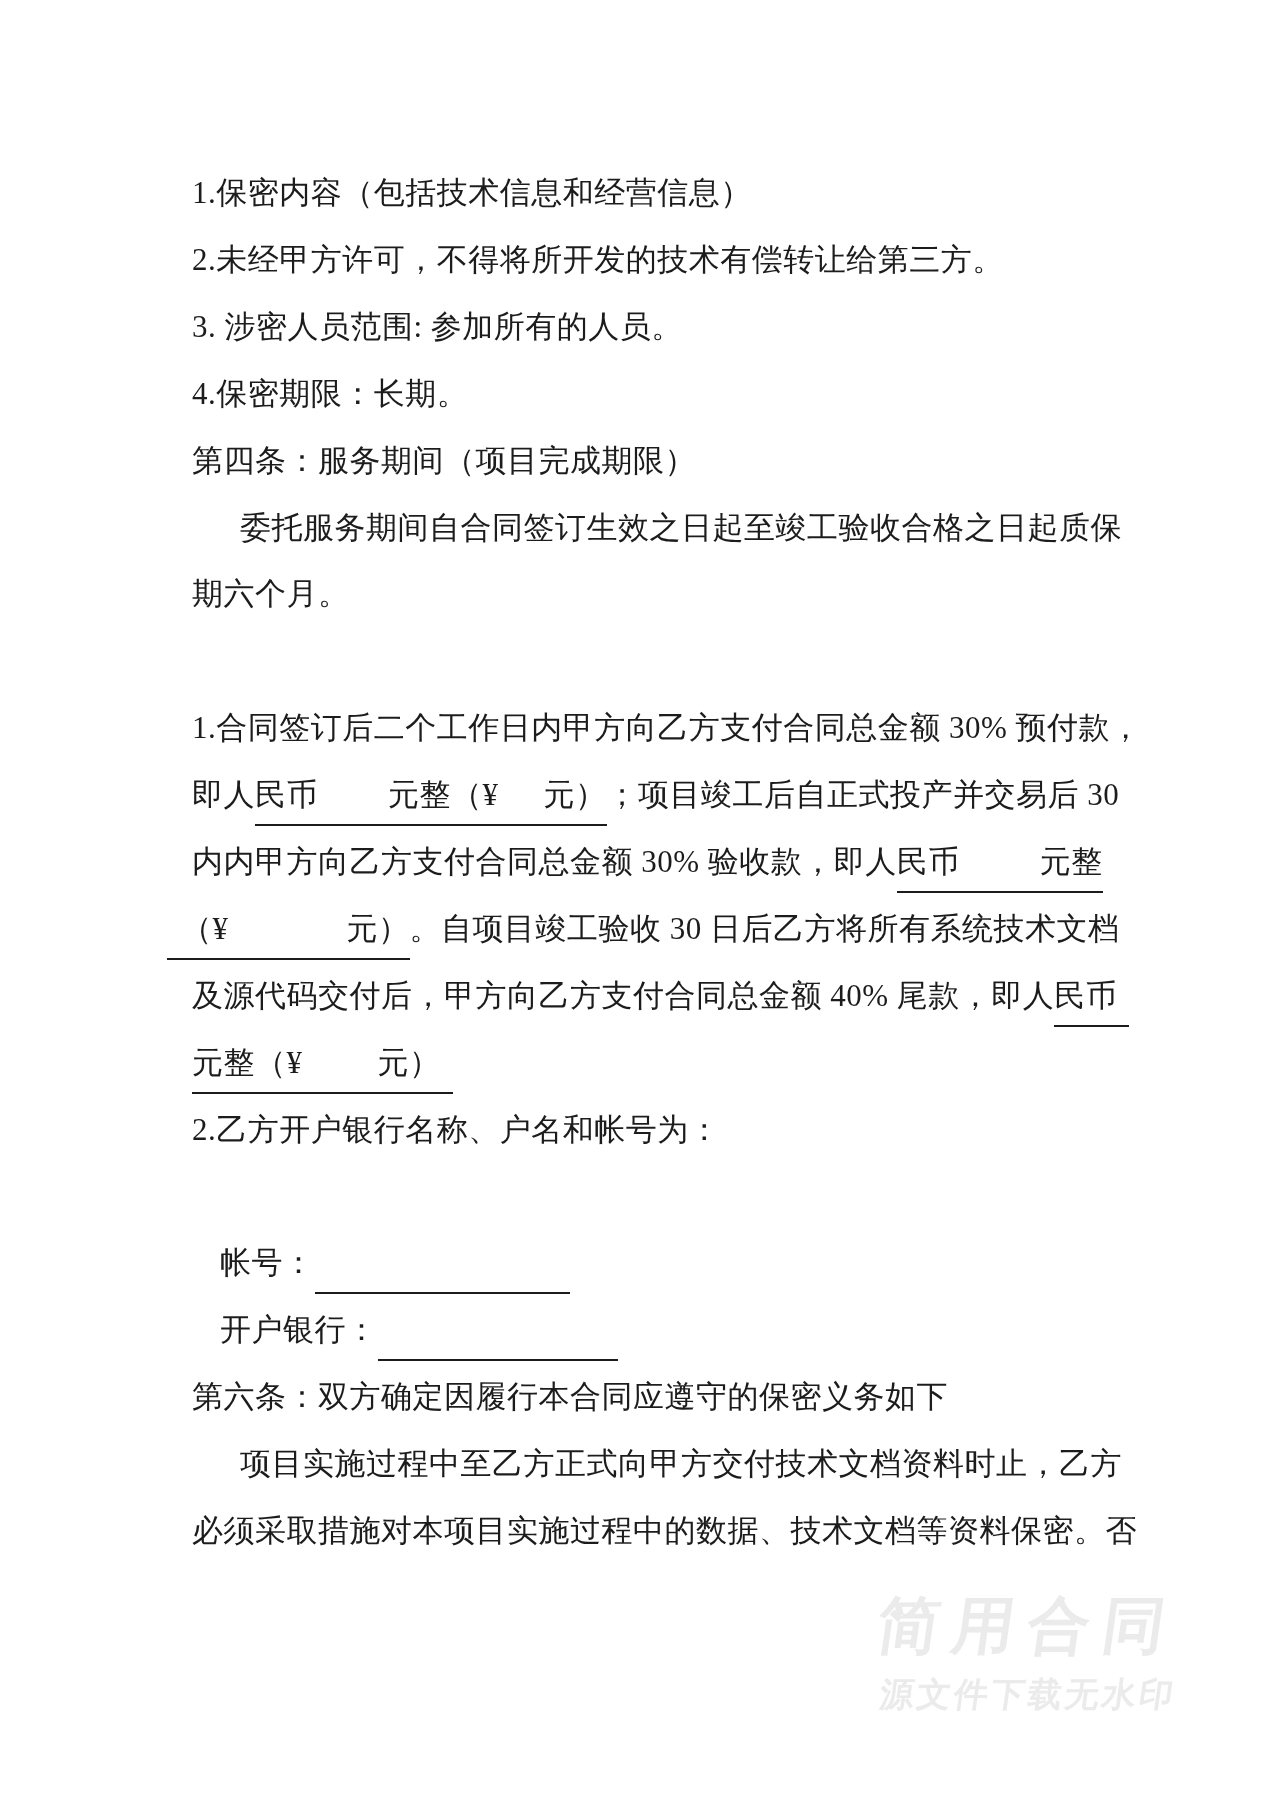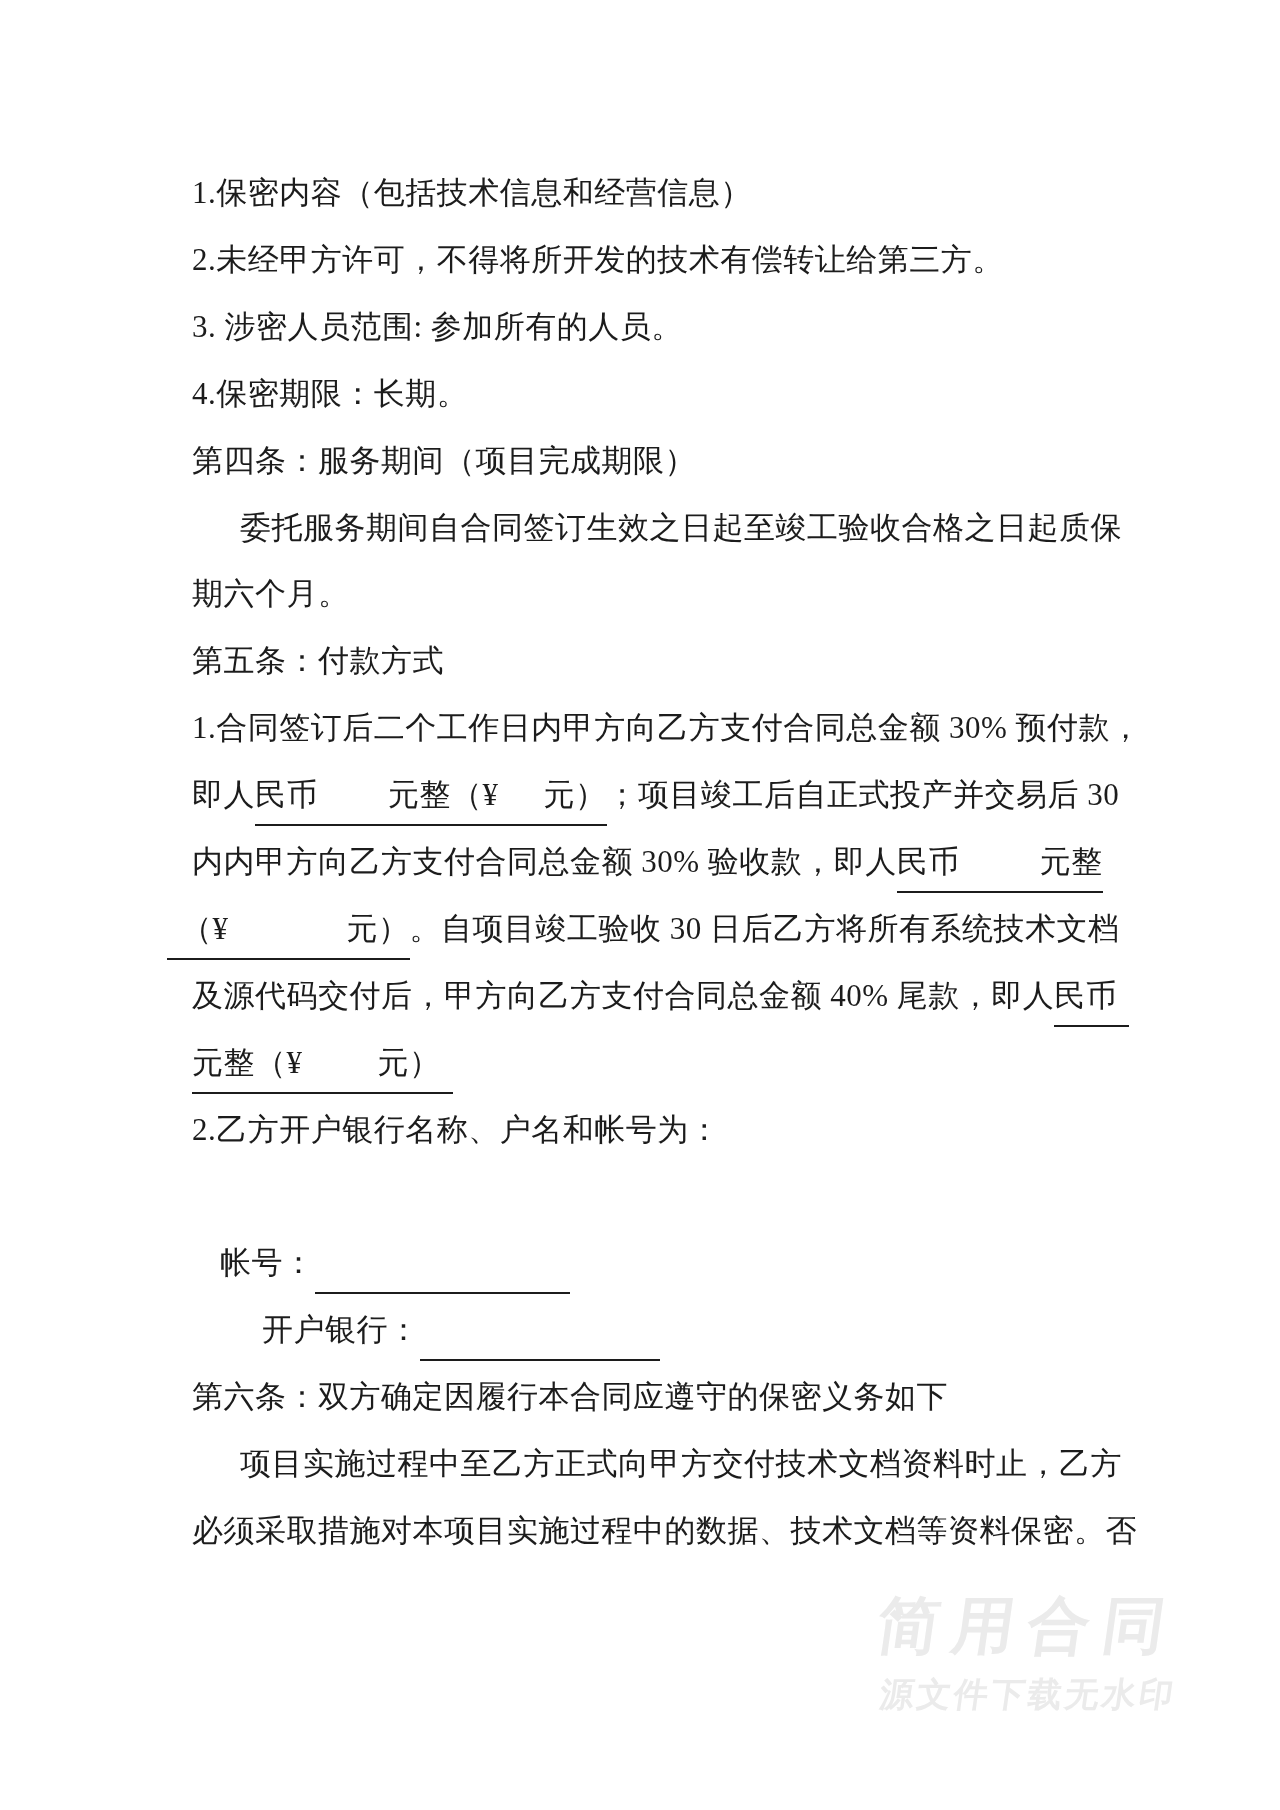--- a/index.html
+++ b/index.html
@@ -60,26 +60,25 @@
 <div id="page" style="color: rgb(28, 28, 28);">
   <div id="wm-title" class="wm" style="color: rgb(235, 235, 235);">简用合同</div>
   <div id="wm-sub" class="wm" style="color: rgb(235, 235, 235);">源文件下载无水印</div>
 <div class="line" style="top: 172px; left: 192px;"><span>1.保密内容（包括技术信息和经营信息）</span></div>
     <div class="line" style="top: 239px; left: 192px;"><span>2.未经甲方许可，不得将所开发的技术有偿转让给第三方。</span></div>
     <div class="line" style="top: 306px; left: 192px;"><span>3. 涉密人员范围: 参加所有的人员。</span></div>
     <div class="line" style="top: 373px; left: 192px;"><span>4.保密期限：长期。</span></div>
     <div class="line" style="top: 440px; left: 192px;"><span class="b">第四条：服务期间（项目完成期限）</span></div>
     <div class="line" style="top: 507px; left: 240px;"><span>委托服务期间自合同签订生效之日起至竣工验收合格之日起质保</span></div>
     <div class="line" style="top: 573px; left: 192px;"><span>期六个月。</span></div>
-    <div class="line" style="top: 640px; left: 192px;"><span class="b">第五条：付款方式</span></div>
     <div class="line" style="top: 707px; left: 192px;"><span>1.合同签订后二个工作日内甲方向乙方支付合同总金额 30% 预付款，</span></div>
     <div class="line" style="top: 774px; left: 192px;"><span>即</span><span class="b">人</span><span class="u"><span class="b">民币</span><span class="gap" style="width: 70px;"></span><span class="b">元整（¥</span><span class="gap" style="width: 45px;"></span><span class="b">元）</span></span><span>；项目竣工后自正式投产并交易后 30</span></div>
     <div class="line" style="top: 841px; left: 192px;"><span>内内甲方向乙方支付合同总金额 30% 验收款，即</span><span class="b">人</span><span class="u"><span class="b">民币</span><span class="gap" style="width: 80px;"></span><span class="b">元整</span></span></div>
     <div class="line" style="top: 908px; left: 167px;"><span class="u"><span class="gap" style="width: 14px;"></span><span class="b">（¥</span><span class="gap" style="width: 118px;"></span><span class="b">元）</span></span><span>。自项目竣工验收 30 日后乙方将所有系统技术文档</span></div>
     <div class="line" style="top: 975px; left: 192px;"><span>及源代码交付后，甲方向乙方支付合同总金额 40% 尾款，即</span><span class="b">人</span><span class="u"><span class="b">民币</span><span class="gap" style="width: 12px;"></span></span></div>
     <div class="line" style="top: 1042px; left: 192px;"><span class="u"><span class="b">元整（¥</span><span class="gap" style="width: 75px;"></span><span class="b">元）</span><span class="gap" style="width: 12px;"></span></span></div>
     <div class="line" style="top: 1109px; left: 192px;"><span>2.乙方开户银行名称、户名和帐号为：</span></div>
     <div class="line" style="top: 1242px; left: 220px;"><span>帐号：</span><span class="u"><span class="gap" style="width: 255px;"></span></span></div>
-    <div class="line" style="top: 1309px; left: 220px; margin-left: 42px;"><span>开户银行：</span><span class="u"><span class="gap" style="width: 240px;"></span></span></div>
+    <div class="line" style="top: 1309px; left: 220px;"><span>开户银行：</span><span class="u"><span class="gap" style="width: 240px;"></span></span></div>
     <div class="line" style="top: 1376px; left: 192px;"><span class="b">第六条：双方确定因履行本合同应遵守的保密义务如下</span></div>
     <div class="line" style="top: 1510px; left: 192px;"><span>必须采取措施对本项目实施过程中的数据、技术文档等资料保密。否</span></div>
     <div class="line" style="top: 1443px; left: 240px;"><span>项目实施过程中至乙方正式向甲方交付技术文档资料时止，乙方</span></div>
   </div>
 
 </body></html>

